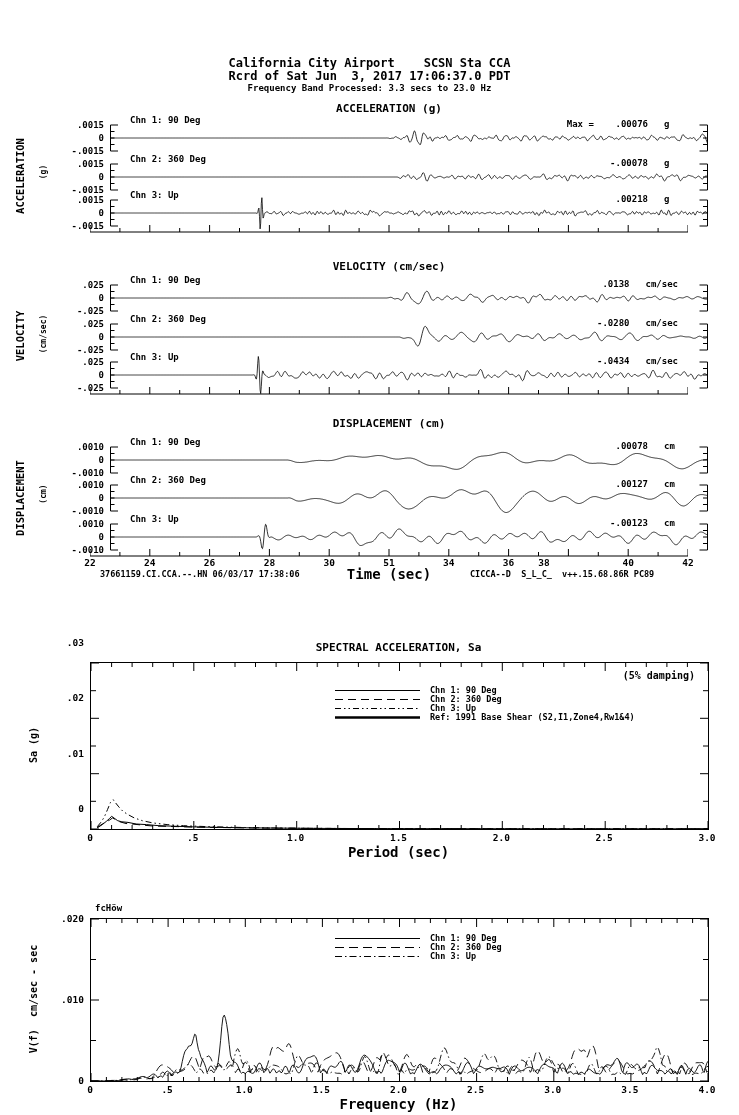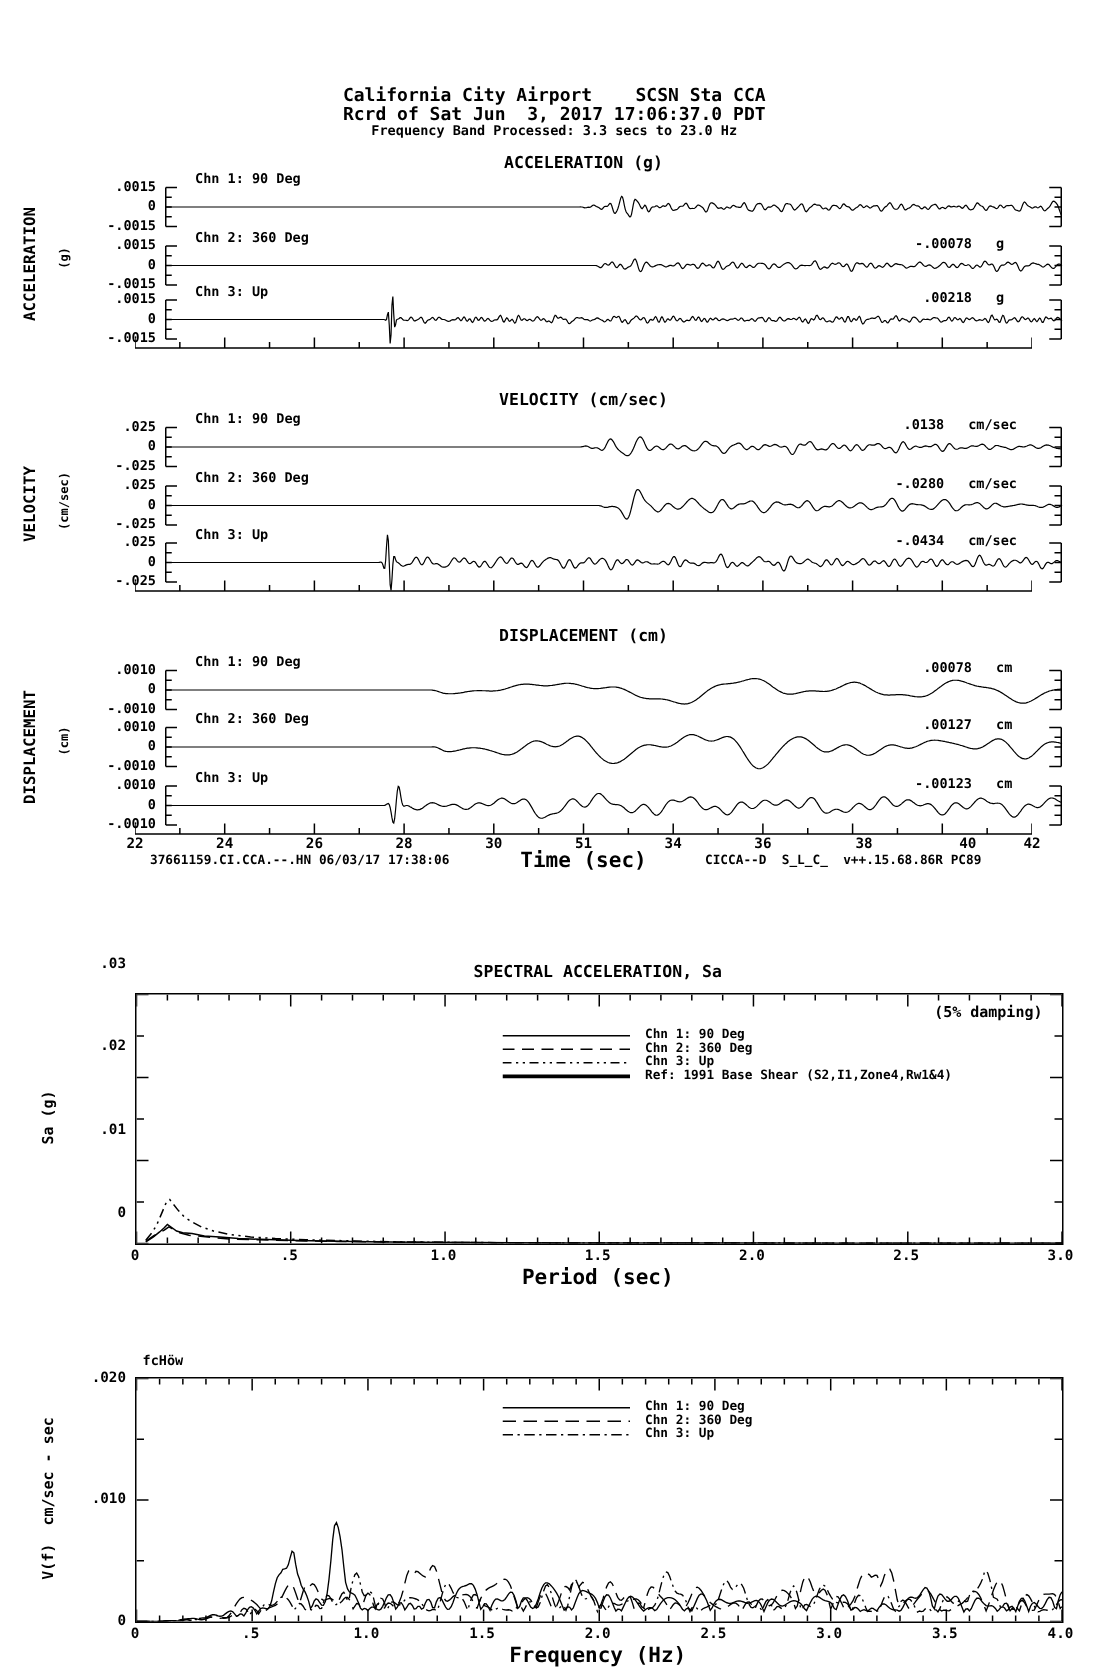--- a/index.html
+++ b/index.html
@@ -61,20 +61,21 @@
   <div class="strip" style="top:119px">
       <div class="yt" style="top: 1px;">.0015</div>
       <div class="yt" style="top: 14px;">0</div>
       <div class="yt" style="top: 27px;">-.0015</div>
       <svg width="598" height="38">
         <path d="M0.5,6 V32 M0.5,6 H8 M0.5,12.5 H4.5 M0.5,19 H4.5 M0.5,25.5 H4.5 M0.5,32 H8" stroke="#000" stroke-width="1" fill="none"></path>
         <path d="M597.5,6 V32 M589.5,6 H597.5 M593,12.5 H597.5 M593,19 H597.5 M593,25.5 H597.5 M589.5,32 H597.5" stroke="#000" stroke-width="1" fill="none"></path>
         <polyline points="0.0,19.0 0.6,19.0 1.2,19.0 1.8,19.0 2.4,19.0 3.0,19.0 3.6,19.0 4.2,19.0 4.8,19.0 5.4,19.0 6.0,19.0 6.6,19.0 7.2,19.0 7.8,19.0 8.4,19.0 9.0,19.0 9.6,19.0 10.2,19.0 10.8,19.0 11.4,19.0 12.0,19.0 12.6,19.0 13.2,19.0 13.8,19.0 14.4,19.0 14.9,19.0 15.5,19.0 16.1,19.0 16.7,19.0 17.3,19.0 17.9,19.0 18.5,19.0 19.1,19.0 19.7,19.0 20.3,19.0 20.9,19.0 21.5,19.0 22.1,19.0 22.7,19.0 23.3,19.0 23.9,19.0 24.5,19.0 25.1,19.0 25.7,19.0 26.3,19.0 26.9,19.0 27.5,19.0 28.1,19.0 28.7,19.0 29.3,19.0 29.9,19.0 30.5,19.0 31.1,19.0 31.7,19.0 32.3,19.0 32.9,19.0 33.5,19.0 34.1,19.0 34.7,19.0 35.3,19.0 35.9,19.0 36.5,19.0 37.1,19.0 37.7,19.0 38.3,19.0 38.9,19.0 39.5,19.0 40.1,19.0 40.7,19.0 41.3,19.0 41.9,19.0 42.5,19.0 43.1,19.0 43.7,19.0 44.3,19.0 44.8,19.0 45.4,19.0 46.0,19.0 46.6,19.0 47.2,19.0 47.8,19.0 48.4,19.0 49.0,19.0 49.6,19.0 50.2,19.0 50.8,19.0 51.4,19.0 52.0,19.0 52.6,19.0 53.2,19.0 53.8,19.0 54.4,19.0 55.0,19.0 55.6,19.0 56.2,19.0 56.8,19.0 57.4,19.0 58.0,19.0 58.6,19.0 59.2,19.0 59.8,19.0 60.4,19.0 61.0,19.0 61.6,19.0 62.2,19.0 62.8,19.0 63.4,19.0 64.0,19.0 64.6,19.0 65.2,19.0 65.8,19.0 66.4,19.0 67.0,19.0 67.6,19.0 68.2,19.0 68.8,19.0 69.4,19.0 70.0,19.0 70.6,19.0 71.2,19.0 71.8,19.0 72.4,19.0 73.0,19.0 73.6,19.0 74.2,19.0 74.7,19.0 75.3,19.0 75.9,19.0 76.5,19.0 77.1,19.0 77.7,19.0 78.3,19.0 78.9,19.0 79.5,19.0 80.1,19.0 80.7,19.0 81.3,19.0 81.9,19.0 82.5,19.0 83.1,19.0 83.7,19.0 84.3,19.0 84.9,19.0 85.5,19.0 86.1,19.0 86.7,19.0 87.3,19.0 87.9,19.0 88.5,19.0 89.1,19.0 89.7,19.0 90.3,19.0 90.9,19.0 91.5,19.0 92.1,19.0 92.7,19.0 93.3,19.0 93.9,19.0 94.5,19.0 95.1,19.0 95.7,19.0 96.3,19.0 96.9,19.0 97.5,19.0 98.1,19.0 98.7,19.0 99.3,19.0 99.9,19.0 100.5,19.0 101.1,19.0 101.7,19.0 102.3,19.0 102.9,19.0 103.5,19.0 104.1,19.0 104.6,19.0 105.2,19.0 105.8,19.0 106.4,19.0 107.0,19.0 107.6,19.0 108.2,19.0 108.8,19.0 109.4,19.0 110.0,19.0 110.6,19.0 111.2,19.0 111.8,19.0 112.4,19.0 113.0,19.0 113.6,19.0 114.2,19.0 114.8,19.0 115.4,19.0 116.0,19.0 116.6,19.0 117.2,19.0 117.8,19.0 118.4,19.0 119.0,19.0 119.6,19.0 120.2,19.0 120.8,19.0 121.4,19.0 122.0,19.0 122.6,19.0 123.2,19.0 123.8,19.0 124.4,19.0 125.0,19.0 125.6,19.0 126.2,19.0 126.8,19.0 127.4,19.0 128.0,19.0 128.6,19.0 129.2,19.0 129.8,19.0 130.4,19.0 131.0,19.0 131.6,19.0 132.2,19.0 132.8,19.0 133.4,19.0 134.0,19.0 134.5,19.0 135.1,19.0 135.7,19.0 136.3,19.0 136.9,19.0 137.5,19.0 138.1,19.0 138.7,19.0 139.3,19.0 139.9,19.0 140.5,19.0 141.1,19.0 141.7,19.0 142.3,19.0 142.9,19.0 143.5,19.0 144.1,19.0 144.7,19.0 145.3,19.0 145.9,19.0 146.5,19.0 147.1,19.0 147.7,19.0 148.3,19.0 148.9,19.0 149.5,19.0 150.1,19.0 150.7,19.0 151.3,19.0 151.9,19.0 152.5,19.0 153.1,19.0 153.7,19.0 154.3,19.0 154.9,19.0 155.5,19.0 156.1,19.0 156.7,19.0 157.3,19.0 157.9,19.0 158.5,19.0 159.1,19.0 159.7,19.0 160.3,19.0 160.9,19.0 161.5,19.0 162.1,19.0 162.7,19.0 163.3,19.0 163.9,19.0 164.4,19.0 165.0,19.0 165.6,19.0 166.2,19.0 166.8,19.0 167.4,19.0 168.0,19.0 168.6,19.0 169.2,19.0 169.8,19.0 170.4,19.0 171.0,19.0 171.6,19.0 172.2,19.0 172.8,19.0 173.4,19.0 174.0,19.0 174.6,19.0 175.2,19.0 175.8,19.0 176.4,19.0 177.0,19.0 177.6,19.0 178.2,19.0 178.8,19.0 179.4,19.0 180.0,19.0 180.6,19.0 181.2,19.0 181.8,19.0 182.4,19.0 183.0,19.0 183.6,19.0 184.2,19.0 184.8,19.0 185.4,19.0 186.0,19.0 186.6,19.0 187.2,19.0 187.8,19.0 188.4,19.0 189.0,19.0 189.6,19.0 190.2,19.0 190.8,19.0 191.4,19.0 192.0,19.0 192.6,19.0 193.2,19.0 193.8,19.0 194.3,19.0 194.9,19.0 195.5,19.0 196.1,19.0 196.7,19.0 197.3,19.0 197.9,19.0 198.5,19.0 199.1,19.0 199.7,19.0 200.3,19.0 200.9,19.0 201.5,19.0 202.1,19.0 202.7,19.0 203.3,19.0 203.9,19.0 204.5,19.0 205.1,19.0 205.7,19.0 206.3,19.0 206.9,19.0 207.5,19.0 208.1,19.0 208.7,19.0 209.3,19.0 209.9,19.0 210.5,19.0 211.1,19.0 211.7,19.0 212.3,19.0 212.9,19.0 213.5,19.0 214.1,19.0 214.7,19.0 215.3,19.0 215.9,19.0 216.5,19.0 217.1,19.0 217.7,19.0 218.3,19.0 218.9,19.0 219.5,19.0 220.1,19.0 220.7,19.0 221.3,19.0 221.9,19.0 222.5,19.0 223.1,19.0 223.7,19.0 224.2,19.0 224.8,19.0 225.4,19.0 226.0,19.0 226.6,19.0 227.2,19.0 227.8,19.0 228.4,19.0 229.0,19.0 229.6,19.0 230.2,19.0 230.8,19.0 231.4,19.0 232.0,19.0 232.6,19.0 233.2,19.0 233.8,19.0 234.4,19.0 235.0,19.0 235.6,19.0 236.2,19.0 236.8,19.0 237.4,19.0 238.0,19.0 238.6,19.0 239.2,19.0 239.8,19.0 240.4,19.0 241.0,19.0 241.6,19.0 242.2,19.0 242.8,19.0 243.4,19.0 244.0,19.0 244.6,19.0 245.2,19.0 245.8,19.0 246.4,19.0 247.0,19.0 247.6,19.0 248.2,19.0 248.8,19.0 249.4,19.0 250.0,19.0 250.6,19.0 251.2,19.0 251.8,19.0 252.4,19.0 253.0,19.0 253.6,19.0 254.1,19.0 254.7,19.0 255.3,19.0 255.9,19.0 256.5,19.0 257.1,19.0 257.7,19.0 258.3,19.0 258.9,19.0 259.5,19.0 260.1,19.0 260.7,19.0 261.3,19.0 261.9,19.0 262.5,19.0 263.1,19.0 263.7,19.0 264.3,19.0 264.9,19.0 265.5,19.0 266.1,19.0 266.7,19.0 267.3,19.0 267.9,19.0 268.5,19.0 269.1,19.0 269.7,19.0 270.3,19.0 270.9,19.0 271.5,19.0 272.1,19.0 272.7,19.0 273.3,19.0 273.9,19.0 274.5,19.0 275.1,19.0 275.7,19.0 276.3,19.0 276.9,18.9 277.5,19.0 278.1,19.0 278.7,19.2 279.3,19.4 279.9,19.6 280.5,19.5 281.1,19.4 281.7,19.2 282.3,19.1 282.9,19.2 283.5,19.1 284.0,18.8 284.6,18.3 285.2,17.8 285.8,17.7 286.4,17.9 287.0,18.3 287.6,18.7 288.2,18.9 288.8,19.2 289.4,19.5 290.0,20.0 290.6,20.4 291.2,20.5 291.8,20.0 292.4,19.3 293.0,18.7 293.6,18.5 294.2,18.6 294.8,18.6 295.4,18.1 296.0,17.3 296.6,16.6 297.2,16.7 297.8,18.0 298.4,20.0 299.0,22.0 299.6,23.1 300.2,23.2 300.8,22.5 301.4,21.3 302.0,19.8 302.6,17.8 303.2,15.4 303.8,13.1 304.4,11.9 305.0,12.4 305.6,14.6 306.2,17.7 306.8,20.4 307.4,22.2 308.0,23.1 308.6,23.8 309.2,24.8 309.8,25.6 310.4,25.5 311.0,23.9 311.6,20.8 312.2,17.4 312.8,14.9 313.4,13.9 313.9,14.1 314.5,14.8 315.1,15.5 315.7,16.3 316.3,17.3 316.9,18.6 317.5,19.7 318.1,20.1 318.7,19.5 319.3,18.5 319.9,17.8 320.5,18.3 321.1,19.7 321.7,21.3 322.3,22.2 322.9,22.0 323.5,20.9 324.1,19.8 324.7,19.1 325.3,18.9 325.9,19.0 326.5,18.8 327.1,18.4 327.7,18.2 328.3,18.4 328.9,18.9 329.5,19.4 330.1,19.5 330.7,19.2 331.3,18.6 331.9,18.3 332.5,18.3 333.1,18.6 333.7,18.5 334.3,18.0 334.9,17.1 335.5,16.6 336.1,16.9 336.7,17.9 337.3,19.3 337.9,20.5 338.5,21.2 339.1,21.3 339.7,21.1 340.3,20.9 340.9,20.8 341.5,20.5 342.1,19.9 342.7,19.2 343.3,18.7 343.9,18.5 344.4,18.5 345.0,18.5 345.6,18.2 346.2,17.4 346.8,16.7 347.4,16.5 348.0,17.0 348.6,18.1 349.2,19.3 349.8,20.0 350.4,20.1 351.0,20.0 351.6,19.9 352.2,20.0 352.8,20.0 353.4,19.6 354.0,19.0 354.6,18.2 355.2,17.7 355.8,17.7 356.4,18.0 357.0,18.4 357.6,18.8 358.2,19.2 358.8,19.8 359.4,20.7 360.0,21.8 360.6,22.4 361.2,22.1 361.8,20.8 362.4,19.1 363.0,17.5 363.6,16.5 364.2,16.2 364.8,16.3 365.4,16.6 366.0,16.9 366.6,17.4 367.2,18.1 367.8,18.9 368.4,19.6 369.0,19.9 369.6,19.8 370.2,19.6 370.8,19.5 371.4,19.9 372.0,20.3 372.6,20.5 373.2,20.2 373.8,19.6 374.3,19.1 374.9,19.0 375.5,19.3 376.1,19.7 376.7,19.8 377.3,19.3 377.9,18.6 378.5,18.0 379.1,17.9 379.7,18.2 380.3,18.6 380.9,18.9 381.5,19.0 382.1,19.1 382.7,19.2 383.3,19.3 383.9,19.1 384.5,18.3 385.1,17.2 385.7,16.4 386.3,16.2 386.9,17.0 387.5,18.4 388.1,19.8 388.7,20.8 389.3,21.3 389.9,21.4 390.5,21.6 391.1,21.7 391.7,21.7 392.3,21.1 392.9,20.1 393.5,18.8 394.1,17.7 394.7,17.1 395.3,16.8 395.9,16.7 396.5,16.6 397.1,16.7 397.7,17.2 398.3,18.3 398.9,19.5 399.5,20.6 400.1,20.9 400.7,20.5 401.3,19.7 401.9,19.1 402.5,18.9 403.1,19.1 403.7,19.1 404.2,18.9 404.8,18.4 405.4,17.9 406.0,17.7 406.6,17.9 407.2,18.4 407.8,18.8 408.4,19.3 409.0,19.8 409.6,20.6 410.2,21.5 410.8,22.0 411.4,21.9 412.0,20.9 412.6,19.4 413.2,17.9 413.8,17.0 414.4,16.7 415.0,16.8 415.6,17.0 416.2,17.0 416.8,17.2 417.4,17.7 418.0,18.7 418.6,19.8 419.2,20.7 419.8,21.0 420.4,20.7 421.0,20.1 421.6,19.5 422.2,18.9 422.8,18.3 423.4,17.6 424.0,17.0 424.6,16.9 425.2,17.6 425.8,19.0 426.4,20.6 427.0,21.8 427.6,22.1 428.2,21.5 428.8,20.7 429.4,19.9 430.0,19.4 430.6,19.0 431.2,18.5 431.8,17.9 432.4,17.3 433.0,17.1 433.6,17.2 434.1,17.5 434.7,17.8 435.3,17.8 435.9,17.7 436.5,17.9 437.1,18.4 437.7,19.3 438.3,20.0 438.9,20.2 439.5,20.0 440.1,19.7 440.7,19.7 441.3,20.2 441.9,20.8 442.5,21.1 443.1,20.8 443.7,19.9 444.3,18.9 444.9,18.2 445.5,17.9 446.1,17.9 446.7,18.0 447.3,18.1 447.9,18.4 448.5,18.9 449.1,19.6 449.7,20.0 450.3,19.8 450.9,19.0 451.5,17.9 452.1,17.1 452.7,17.0 453.3,17.5 453.9,18.2 454.5,18.6 455.1,18.8 455.7,18.9 456.3,19.2 456.9,19.9 457.5,20.7 458.1,21.1 458.7,21.1 459.3,20.7 459.9,20.1 460.5,19.7 461.1,19.4 461.7,19.0 462.3,18.4 462.9,17.7 463.5,17.4 464.0,17.6 464.6,18.3 465.2,19.1 465.8,19.4 466.4,19.2 467.0,18.6 467.6,18.2 468.2,18.3 468.8,18.8 469.4,19.4 470.0,19.7 470.6,19.5 471.2,19.0 471.8,18.6 472.4,18.3 473.0,18.3 473.6,18.2 474.2,18.0 474.8,18.1 475.4,18.7 476.0,19.7 476.6,20.9 477.2,21.7 477.8,21.8 478.4,21.1 479.0,20.2 479.6,19.4 480.2,18.9 480.8,18.6 481.4,18.1 482.0,17.3 482.6,16.6 483.2,16.2 483.8,16.5 484.4,17.5 485.0,18.6 485.6,19.6 486.2,20.2 486.8,20.4 487.4,20.5 488.0,20.5 488.6,20.1 489.2,19.3 489.8,18.2 490.4,17.3 491.0,17.1 491.6,17.8 492.2,19.0 492.8,20.2 493.4,20.9 493.9,20.9 494.5,20.5 495.1,20.0 495.7,19.8 496.3,19.6 496.9,19.2 497.5,18.6 498.1,17.8 498.7,17.4 499.3,17.3 499.9,17.7 500.5,18.0 501.1,18.2 501.7,18.2 502.3,18.4 502.9,18.8 503.5,19.6 504.1,20.1 504.7,20.2 505.3,19.8 505.9,19.2 506.5,18.9 507.1,19.2 507.7,19.9 508.3,20.5 508.9,20.6 509.5,20.1 510.1,19.3 510.7,18.5 511.3,18.0 511.9,17.7 512.5,17.5 513.1,17.3 513.7,17.3 514.3,17.8 514.9,18.7 515.5,19.6 516.1,20.2 516.7,20.2 517.3,19.7 517.9,19.3 518.5,19.2 519.1,19.5 519.7,19.9 520.3,20.0 520.9,19.6 521.5,18.9 522.1,18.4 522.7,18.3 523.3,18.6 523.8,18.9 524.4,18.9 525.0,18.8 525.6,18.6 526.2,18.6 526.8,18.8 527.4,19.0 528.0,18.9 528.6,18.6 529.2,18.4 529.8,18.5 530.4,19.0 531.0,19.6 531.6,19.9 532.2,19.5 532.8,18.7 533.4,18.0 534.0,17.8 534.6,18.4 535.2,19.3 535.8,20.2 536.4,20.7 537.0,20.9 537.6,20.8 538.2,20.6 538.8,20.3 539.4,19.5 540.0,18.4 540.6,17.3 541.2,16.4 541.8,16.3 542.4,16.8 543.0,17.5 543.6,18.0 544.2,18.3 544.8,18.5 545.4,19.0 546.0,19.9 546.6,20.8 547.2,21.3 547.8,21.1 548.4,20.3 549.0,19.2 549.6,18.5 550.2,18.3 550.8,18.4 551.4,18.7 552.0,18.9 552.6,19.1 553.2,19.4 553.7,19.9 554.3,20.1 554.9,19.9 555.5,19.2 556.1,18.3 556.7,17.7 557.3,17.8 557.9,18.4 558.5,19.1 559.1,19.5 559.7,19.3 560.3,18.7 560.9,18.2 561.5,18.0 562.1,18.1 562.7,18.1 563.3,18.0 563.9,17.9 564.5,17.9 565.1,18.4 565.7,19.2 566.3,20.2 566.9,20.8 567.5,21.2 568.1,21.3 568.7,21.5 569.3,21.7 569.9,21.6 570.5,20.9 571.1,19.4 571.7,17.7 572.3,16.3 572.9,15.6 573.5,15.9 574.1,16.7 574.7,17.6 575.3,18.1 575.9,18.5 576.5,18.8 577.1,19.2 577.7,19.6 578.3,19.7 578.9,19.5 579.5,19.1 580.1,18.9 580.7,18.9 581.3,19.3 581.9,19.5 582.5,19.3 583.1,18.9 583.6,18.5 584.2,18.7 584.8,19.5 585.4,20.6 586.0,21.4 586.6,21.6 587.2,21.2 587.8,20.6 588.4,20.0 589.0,19.5 589.6,18.9 590.2,18.1 590.8,17.0 591.4,15.9 592.0,15.2 592.6,15.1 593.2,15.5 593.8,16.0 594.4,16.7 595.0,17.6 595.6,19.0 596.2,20.8 596.8,22.6 597.4,23.9 598.0,24.0" stroke="#000" stroke-width="0.8" fill="none"></polyline>
       </svg>
       <div class="chn-label">Chn 1: 90 Deg</div>
+      <div class="peak"><span class="pv">Max =    .00076</span><span class="pu">g</span></div>
     </div>
   <div class="strip" style="top:158px">
       <div class="yt" style="top: 1px;">.0015</div>
       <div class="yt" style="top: 14px;">0</div>
       <div class="yt" style="top: 27px;">-.0015</div>
       <svg width="598" height="38">
         <path d="M0.5,6 V32 M0.5,6 H8 M0.5,12.5 H4.5 M0.5,19 H4.5 M0.5,25.5 H4.5 M0.5,32 H8" stroke="#000" stroke-width="1" fill="none"></path>
         <path d="M597.5,6 V32 M589.5,6 H597.5 M593,12.5 H597.5 M593,19 H597.5 M593,25.5 H597.5 M589.5,32 H597.5" stroke="#000" stroke-width="1" fill="none"></path>
         <polyline points="0.0,19.0 0.6,19.0 1.2,19.0 1.8,19.0 2.4,19.0 3.0,19.0 3.6,19.0 4.2,19.0 4.8,19.0 5.4,19.0 6.0,19.0 6.6,19.0 7.2,19.0 7.8,19.0 8.4,19.0 9.0,19.0 9.6,19.0 10.2,19.0 10.8,19.0 11.4,19.0 12.0,19.0 12.6,19.0 13.2,19.0 13.8,19.0 14.4,19.0 14.9,19.0 15.5,19.0 16.1,19.0 16.7,19.0 17.3,19.0 17.9,19.0 18.5,19.0 19.1,19.0 19.7,19.0 20.3,19.0 20.9,19.0 21.5,19.0 22.1,19.0 22.7,19.0 23.3,19.0 23.9,19.0 24.5,19.0 25.1,19.0 25.7,19.0 26.3,19.0 26.9,19.0 27.5,19.0 28.1,19.0 28.7,19.0 29.3,19.0 29.9,19.0 30.5,19.0 31.1,19.0 31.7,19.0 32.3,19.0 32.9,19.0 33.5,19.0 34.1,19.0 34.7,19.0 35.3,19.0 35.9,19.0 36.5,19.0 37.1,19.0 37.7,19.0 38.3,19.0 38.9,19.0 39.5,19.0 40.1,19.0 40.7,19.0 41.3,19.0 41.9,19.0 42.5,19.0 43.1,19.0 43.7,19.0 44.3,19.0 44.8,19.0 45.4,19.0 46.0,19.0 46.6,19.0 47.2,19.0 47.8,19.0 48.4,19.0 49.0,19.0 49.6,19.0 50.2,19.0 50.8,19.0 51.4,19.0 52.0,19.0 52.6,19.0 53.2,19.0 53.8,19.0 54.4,19.0 55.0,19.0 55.6,19.0 56.2,19.0 56.8,19.0 57.4,19.0 58.0,19.0 58.6,19.0 59.2,19.0 59.8,19.0 60.4,19.0 61.0,19.0 61.6,19.0 62.2,19.0 62.8,19.0 63.4,19.0 64.0,19.0 64.6,19.0 65.2,19.0 65.8,19.0 66.4,19.0 67.0,19.0 67.6,19.0 68.2,19.0 68.8,19.0 69.4,19.0 70.0,19.0 70.6,19.0 71.2,19.0 71.8,19.0 72.4,19.0 73.0,19.0 73.6,19.0 74.2,19.0 74.7,19.0 75.3,19.0 75.9,19.0 76.5,19.0 77.1,19.0 77.7,19.0 78.3,19.0 78.9,19.0 79.5,19.0 80.1,19.0 80.7,19.0 81.3,19.0 81.9,19.0 82.5,19.0 83.1,19.0 83.7,19.0 84.3,19.0 84.9,19.0 85.5,19.0 86.1,19.0 86.7,19.0 87.3,19.0 87.9,19.0 88.5,19.0 89.1,19.0 89.7,19.0 90.3,19.0 90.9,19.0 91.5,19.0 92.1,19.0 92.7,19.0 93.3,19.0 93.9,19.0 94.5,19.0 95.1,19.0 95.7,19.0 96.3,19.0 96.9,19.0 97.5,19.0 98.1,19.0 98.7,19.0 99.3,19.0 99.9,19.0 100.5,19.0 101.1,19.0 101.7,19.0 102.3,19.0 102.9,19.0 103.5,19.0 104.1,19.0 104.6,19.0 105.2,19.0 105.8,19.0 106.4,19.0 107.0,19.0 107.6,19.0 108.2,19.0 108.8,19.0 109.4,19.0 110.0,19.0 110.6,19.0 111.2,19.0 111.8,19.0 112.4,19.0 113.0,19.0 113.6,19.0 114.2,19.0 114.8,19.0 115.4,19.0 116.0,19.0 116.6,19.0 117.2,19.0 117.8,19.0 118.4,19.0 119.0,19.0 119.6,19.0 120.2,19.0 120.8,19.0 121.4,19.0 122.0,19.0 122.6,19.0 123.2,19.0 123.8,19.0 124.4,19.0 125.0,19.0 125.6,19.0 126.2,19.0 126.8,19.0 127.4,19.0 128.0,19.0 128.6,19.0 129.2,19.0 129.8,19.0 130.4,19.0 131.0,19.0 131.6,19.0 132.2,19.0 132.8,19.0 133.4,19.0 134.0,19.0 134.5,19.0 135.1,19.0 135.7,19.0 136.3,19.0 136.9,19.0 137.5,19.0 138.1,19.0 138.7,19.0 139.3,19.0 139.9,19.0 140.5,19.0 141.1,19.0 141.7,19.0 142.3,19.0 142.9,19.0 143.5,19.0 144.1,19.0 144.7,19.0 145.3,19.0 145.9,19.0 146.5,19.0 147.1,19.0 147.7,19.0 148.3,19.0 148.9,19.0 149.5,19.0 150.1,19.0 150.7,19.0 151.3,19.0 151.9,19.0 152.5,19.0 153.1,19.0 153.7,19.0 154.3,19.0 154.9,19.0 155.5,19.0 156.1,19.0 156.7,19.0 157.3,19.0 157.9,19.0 158.5,19.0 159.1,19.0 159.7,19.0 160.3,19.0 160.9,19.0 161.5,19.0 162.1,19.0 162.7,19.0 163.3,19.0 163.9,19.0 164.4,19.0 165.0,19.0 165.6,19.0 166.2,19.0 166.8,19.0 167.4,19.0 168.0,19.0 168.6,19.0 169.2,19.0 169.8,19.0 170.4,19.0 171.0,19.0 171.6,19.0 172.2,19.0 172.8,19.0 173.4,19.0 174.0,19.0 174.6,19.0 175.2,19.0 175.8,19.0 176.4,19.0 177.0,19.0 177.6,19.0 178.2,19.0 178.8,19.0 179.4,19.0 180.0,19.0 180.6,19.0 181.2,19.0 181.8,19.0 182.4,19.0 183.0,19.0 183.6,19.0 184.2,19.0 184.8,19.0 185.4,19.0 186.0,19.0 186.6,19.0 187.2,19.0 187.8,19.0 188.4,19.0 189.0,19.0 189.6,19.0 190.2,19.0 190.8,19.0 191.4,19.0 192.0,19.0 192.6,19.0 193.2,19.0 193.8,19.0 194.3,19.0 194.9,19.0 195.5,19.0 196.1,19.0 196.7,19.0 197.3,19.0 197.9,19.0 198.5,19.0 199.1,19.0 199.7,19.0 200.3,19.0 200.9,19.0 201.5,19.0 202.1,19.0 202.7,19.0 203.3,19.0 203.9,19.0 204.5,19.0 205.1,19.0 205.7,19.0 206.3,19.0 206.9,19.0 207.5,19.0 208.1,19.0 208.7,19.0 209.3,19.0 209.9,19.0 210.5,19.0 211.1,19.0 211.7,19.0 212.3,19.0 212.9,19.0 213.5,19.0 214.1,19.0 214.7,19.0 215.3,19.0 215.9,19.0 216.5,19.0 217.1,19.0 217.7,19.0 218.3,19.0 218.9,19.0 219.5,19.0 220.1,19.0 220.7,19.0 221.3,19.0 221.9,19.0 222.5,19.0 223.1,19.0 223.7,19.0 224.2,19.0 224.8,19.0 225.4,19.0 226.0,19.0 226.6,19.0 227.2,19.0 227.8,19.0 228.4,19.0 229.0,19.0 229.6,19.0 230.2,19.0 230.8,19.0 231.4,19.0 232.0,19.0 232.6,19.0 233.2,19.0 233.8,19.0 234.4,19.0 235.0,19.0 235.6,19.0 236.2,19.0 236.8,19.0 237.4,19.0 238.0,19.0 238.6,19.0 239.2,19.0 239.8,19.0 240.4,19.0 241.0,19.0 241.6,19.0 242.2,19.0 242.8,19.0 243.4,19.0 244.0,19.0 244.6,19.0 245.2,19.0 245.8,19.0 246.4,19.0 247.0,19.0 247.6,19.0 248.2,19.0 248.8,19.0 249.4,19.0 250.0,19.0 250.6,19.0 251.2,19.0 251.8,19.0 252.4,19.0 253.0,19.0 253.6,19.0 254.1,19.0 254.7,19.0 255.3,19.0 255.9,19.0 256.5,19.0 257.1,19.0 257.7,19.0 258.3,19.0 258.9,19.0 259.5,19.0 260.1,19.0 260.7,19.0 261.3,19.0 261.9,19.0 262.5,19.0 263.1,19.0 263.7,19.0 264.3,19.0 264.9,19.0 265.5,19.0 266.1,19.0 266.7,19.0 267.3,19.0 267.9,19.0 268.5,19.0 269.1,19.0 269.7,19.0 270.3,19.0 270.9,19.0 271.5,19.0 272.1,19.0 272.7,19.0 273.3,19.0 273.9,19.0 274.5,19.0 275.1,19.0 275.7,19.0 276.3,19.0 276.9,19.0 277.5,19.0 278.1,19.0 278.7,19.0 279.3,19.0 279.9,19.0 280.5,19.0 281.1,19.0 281.7,19.0 282.3,19.0 282.9,19.0 283.5,19.0 284.0,19.0 284.6,19.0 285.2,19.0 285.8,19.0 286.4,19.0 287.0,19.0 287.6,19.1 288.2,19.3 288.8,19.6 289.4,20.0 290.0,20.4 290.6,20.4 291.2,20.0 291.8,19.2 292.4,18.4 293.0,17.8 293.6,17.7 294.2,18.0 294.8,18.5 295.4,18.8 296.0,18.6 296.6,18.0 297.2,17.2 297.8,16.7 298.4,16.7 299.0,17.4 299.6,18.5 300.2,19.6 300.8,20.3 301.4,20.4 302.0,19.8 302.6,19.0 303.2,18.3 303.8,18.3 304.4,18.8 305.0,19.7 305.6,20.7 306.2,21.3 306.8,21.4 307.4,21.1 308.0,20.6 308.6,20.2 309.2,19.9 309.8,19.7 310.4,19.3 311.0,18.5 311.6,17.4 312.2,16.0 312.8,15.0 313.4,14.7 313.9,15.2 314.5,16.7 315.1,18.8 315.7,20.9 316.3,22.5 316.9,23.1 317.5,22.9 318.1,21.8 318.7,20.2 319.3,18.7 319.9,17.5 320.5,16.9 321.1,16.8 321.7,17.2 322.3,17.9 322.9,18.6 323.5,19.3 324.1,19.7 324.7,19.9 325.3,19.9 325.9,19.7 326.5,19.4 327.1,19.1 327.7,18.8 328.3,18.6 328.9,18.5 329.5,18.4 330.1,18.4 330.7,18.4 331.3,18.7 331.9,19.0 332.5,19.3 333.1,19.7 333.7,19.9 334.3,19.9 334.9,19.7 335.5,19.4 336.1,19.1 336.7,18.9 337.3,18.9 337.9,19.1 338.5,19.2 339.1,19.2 339.7,19.0 340.3,18.4 340.9,17.8 341.5,17.4 342.1,17.3 342.7,17.7 343.3,18.6 343.9,19.7 344.4,20.5 345.0,21.0 345.6,20.8 346.2,20.2 346.8,19.4 347.4,18.6 348.0,18.2 348.6,18.2 349.2,18.4 349.8,18.6 350.4,18.7 351.0,18.5 351.6,18.3 352.2,18.2 352.8,18.4 353.4,19.0 354.0,19.9 354.6,20.6 355.2,20.9 355.8,20.7 356.4,19.9 357.0,18.9 357.6,18.0 358.2,17.5 358.8,17.6 359.4,18.1 360.0,18.7 360.6,19.2 361.2,19.2 361.8,19.0 362.4,18.6 363.0,18.5 363.6,18.8 364.2,19.4 364.8,20.2 365.4,20.6 366.0,20.5 366.6,19.6 367.2,18.4 367.8,17.1 368.4,16.3 369.0,16.3 369.6,17.2 370.2,18.6 370.8,20.1 371.4,21.2 372.0,21.6 372.6,21.4 373.2,20.8 373.8,20.1 374.3,19.6 374.9,19.3 375.5,19.1 376.1,18.8 376.7,18.3 377.3,17.6 377.9,17.0 378.5,16.7 379.1,17.0 379.7,17.9 380.3,19.1 380.9,20.1 381.5,20.7 382.1,20.5 382.7,19.8 383.3,18.7 383.9,17.9 384.5,17.5 385.1,17.8 385.7,18.6 386.3,19.5 386.9,20.2 387.5,20.4 388.1,20.1 388.7,19.5 389.3,19.0 389.9,18.8 390.5,19.1 391.1,19.6 391.7,20.1 392.3,20.3 392.9,20.1 393.5,19.6 394.1,18.8 394.7,18.1 395.3,17.7 395.9,17.5 396.5,17.5 397.1,17.5 397.7,17.6 398.3,17.6 398.9,17.7 399.5,18.0 400.1,18.5 400.7,19.3 401.3,20.2 401.9,20.9 402.5,21.3 403.1,21.1 403.7,20.5 404.2,19.6 404.8,18.7 405.4,18.1 406.0,17.9 406.6,18.2 407.2,18.7 407.8,19.4 408.4,20.0 409.0,20.3 409.6,20.3 410.2,20.1 410.8,19.6 411.4,19.1 412.0,18.6 412.6,18.1 413.2,17.8 413.8,17.5 414.4,17.2 415.0,17.1 415.6,17.1 416.2,17.2 416.8,17.6 417.4,18.1 418.0,18.8 418.6,19.6 419.2,20.4 419.8,21.0 420.4,21.3 421.0,21.2 421.6,20.8 422.2,20.2 422.8,19.6 423.4,19.1 424.0,18.9 424.6,18.8 425.2,18.9 425.8,19.0 426.4,19.1 427.0,19.1 427.6,19.0 428.2,19.0 428.8,19.0 429.4,19.1 430.0,19.0 430.6,18.8 431.2,18.2 431.8,17.4 432.4,16.5 433.0,16.0 433.6,15.9 434.1,16.5 434.7,17.7 435.3,19.1 435.9,20.4 436.5,21.3 437.1,21.5 437.7,21.2 438.3,20.7 438.9,20.1 439.5,19.9 440.1,20.1 440.7,20.4 441.3,20.7 441.9,20.6 442.5,20.1 443.1,19.3 443.7,18.4 444.3,17.8 444.9,17.5 445.5,17.7 446.1,18.0 446.7,18.2 447.3,18.1 447.9,17.8 448.5,17.4 449.1,17.2 449.7,17.3 450.3,17.9 450.9,18.7 451.5,19.5 452.1,19.8 452.7,19.6 453.3,19.0 453.9,18.3 454.5,18.0 455.1,18.4 455.7,19.5 456.3,20.9 456.9,22.2 457.5,22.9 458.1,22.7 458.7,21.6 459.3,20.1 459.9,18.7 460.5,17.7 461.1,17.2 461.7,17.3 462.3,17.6 462.9,17.9 463.5,17.9 464.0,17.7 464.6,17.6 465.2,17.7 465.8,18.2 466.4,18.9 467.0,19.6 467.6,20.0 468.2,19.9 468.8,19.2 469.4,18.3 470.0,17.6 470.6,17.4 471.2,17.8 471.8,18.7 472.4,19.7 473.0,20.5 473.6,20.8 474.2,20.5 474.8,20.0 475.4,19.4 476.0,19.1 476.6,19.2 477.2,19.6 477.8,20.0 478.4,20.2 479.0,19.9 479.6,19.2 480.2,18.4 480.8,17.7 481.4,17.5 482.0,17.8 482.6,18.5 483.2,19.2 483.8,19.7 484.4,19.7 485.0,19.4 485.6,18.8 486.2,18.3 486.8,17.9 487.4,17.8 488.0,17.9 488.6,18.2 489.2,18.3 489.8,18.4 490.4,18.4 491.0,18.5 491.6,18.7 492.2,19.1 492.8,19.6 493.4,20.2 493.9,20.6 494.5,20.7 495.1,20.5 495.7,20.2 496.3,19.8 496.9,19.6 497.5,19.5 498.1,19.6 498.7,19.7 499.3,19.8 499.9,19.6 500.5,19.1 501.1,18.4 501.7,17.7 502.3,17.1 502.9,16.8 503.5,16.8 504.1,17.2 504.7,17.8 505.3,18.5 505.9,19.1 506.5,19.5 507.1,19.6 507.7,19.4 508.3,19.0 508.9,18.7 509.5,18.6 510.1,18.7 510.7,19.1 511.3,19.6 511.9,20.2 512.5,20.7 513.1,20.9 513.7,20.8 514.3,20.6 514.9,20.2 515.5,19.8 516.1,19.3 516.7,18.8 517.3,18.2 517.9,17.6 518.5,17.1 519.1,16.9 519.7,17.0 520.3,17.5 520.9,18.3 521.5,19.2 522.1,20.0 522.7,20.3 523.3,20.1 523.8,19.5 524.4,18.8 525.0,18.3 525.6,18.3 526.2,18.7 526.8,19.4 527.4,20.1 528.0,20.4 528.6,20.2 529.2,19.5 529.8,18.6 530.4,17.9 531.0,17.6 531.6,17.7 532.2,18.2 532.8,18.7 533.4,19.0 534.0,19.0 534.6,18.8 535.2,18.5 535.8,18.5 536.4,18.9 537.0,19.6 537.6,20.4 538.2,20.9 538.8,20.9 539.4,20.4 540.0,19.7 540.6,19.0 541.2,18.7 541.8,18.9 542.4,19.4 543.0,19.9 543.6,20.0 544.2,19.6 544.8,18.7 545.4,17.5 546.0,16.5 546.6,16.1 547.2,16.3 547.8,17.1 548.4,17.9 549.0,18.5 549.6,18.6 550.2,18.4 550.8,18.1 551.4,18.1 552.0,18.6 552.6,19.7 553.2,21.0 553.7,22.3 554.3,22.9 554.9,22.8 555.5,22.1 556.1,20.9 556.7,19.8 557.3,19.1 557.9,18.7 558.5,18.7 559.1,18.7 559.7,18.5 560.3,18.1 560.9,17.5 561.5,16.9 562.1,16.8 562.7,17.0 563.3,17.5 563.9,18.0 564.5,18.3 565.1,18.2 565.7,17.7 566.3,17.2 566.9,16.9 567.5,17.3 568.1,18.3 568.7,19.7 569.3,21.2 569.9,22.3 570.5,22.7 571.1,22.4 571.7,21.6 572.3,20.6 572.9,19.8 573.5,19.4 574.1,19.3 574.7,19.3 575.3,19.3 575.9,19.2 576.5,18.8 577.1,18.2 577.7,17.7 578.3,17.4 578.9,17.3 579.5,17.5 580.1,17.7 580.7,17.9 581.3,18.1 581.9,18.2 582.5,18.3 583.1,18.6 583.6,19.0 584.2,19.4 584.8,19.8 585.4,20.0 586.0,19.8 586.6,19.4 587.2,18.9 587.8,18.4 588.4,18.1 589.0,18.2 589.6,18.7 590.2,19.4 590.8,20.1 591.4,20.7 592.0,21.0 592.6,20.9 593.2,20.4 593.8,19.8 594.4,19.0 595.0,18.4 595.6,18.1 596.2,18.0 596.8,18.2 597.4,18.6 598.0,19.0" stroke="#000" stroke-width="0.8" fill="none"></polyline>
       </svg>
@@ -178,22 +179,22 @@
 
   <div class="xlabels" style="left:90px;top:557px;width:598px">
       <span style="left: 0px;">22</span>
       <span style="left: 59.8px;">24</span>
       <span style="left: 119.6px;">26</span>
       <span style="left: 179.4px;">28</span>
       <span style="left: 239.2px;">30</span>
       <span style="left: 299px;">51</span>
       <span style="left: 358.8px;">34</span>
       <span style="left: 418.6px;">36</span>
-      <span style="left: 486px;">38</span>
-      <span style="left: 538.2px; margin-left: 17px;">40</span>
+      <span style="left: 454px;">38</span>
+      <span style="left: 538.2px;">40</span>
       <span style="left: 598px;">42</span>
     </div>
   <div class="axis-title" style="left:90px;top:566px;width:598px">Time (sec)</div>
   <div class="footer" style="left:100px;top:569px">37661159.CI.CCA.--.HN 06/03/17 17:38:06</div>
   <div class="footer" style="left:470px;top:569px">CICCA--D  S_L_C_  v++.15.68.86R PC89</div>
 
   <div class="chart-title" style="left:90px;top:641px;width:617px">SPECTRAL ACCELERATION, Sa</div>
   <div class="box" style="left:90px;top:662px;width:617px;height:166px">
     <svg width="617" height="166">
         <path d="M0.0,0 V8 M0.0,166 V158 M20.6,0 V4 M20.6,166 V162 M41.1,0 V4 M41.1,166 V162 M61.7,0 V4 M61.7,166 V162 M82.3,0 V4 M82.3,166 V162 M102.8,0 V8 M102.8,166 V158 M123.4,0 V4 M123.4,166 V162 M144.0,0 V4 M144.0,166 V162 M164.5,0 V4 M164.5,166 V162 M185.1,0 V4 M185.1,166 V162 M205.7,0 V8 M205.7,166 V158 M226.2,0 V4 M226.2,166 V162 M246.8,0 V4 M246.8,166 V162 M267.4,0 V4 M267.4,166 V162 M287.9,0 V4 M287.9,166 V162 M308.5,0 V8 M308.5,166 V158 M329.1,0 V4 M329.1,166 V162 M349.6,0 V4 M349.6,166 V162 M370.2,0 V4 M370.2,166 V162 M390.8,0 V4 M390.8,166 V162 M411.3,0 V8 M411.3,166 V158 M431.9,0 V4 M431.9,166 V162 M452.5,0 V4 M452.5,166 V162 M473.0,0 V4 M473.0,166 V162 M493.6,0 V4 M493.6,166 V162 M514.2,0 V8 M514.2,166 V158 M534.7,0 V4 M534.7,166 V162 M555.3,0 V4 M555.3,166 V162 M575.9,0 V4 M575.9,166 V162 M596.4,0 V4 M596.4,166 V162 M617.0,0 V8 M617.0,166 V158 M0,166.0 H8 M617,166.0 H609 M0,138.3 H5 M617,138.3 H612 M0,110.7 H8 M617,110.7 H609 M0,83.0 H5 M617,83.0 H612 M0,55.3 H8 M617,55.3 H609 M0,27.7 H5 M617,27.7 H612 M0,0.0 H8 M617,0.0 H609 " stroke="#000" stroke-width="1" fill="none"></path>

